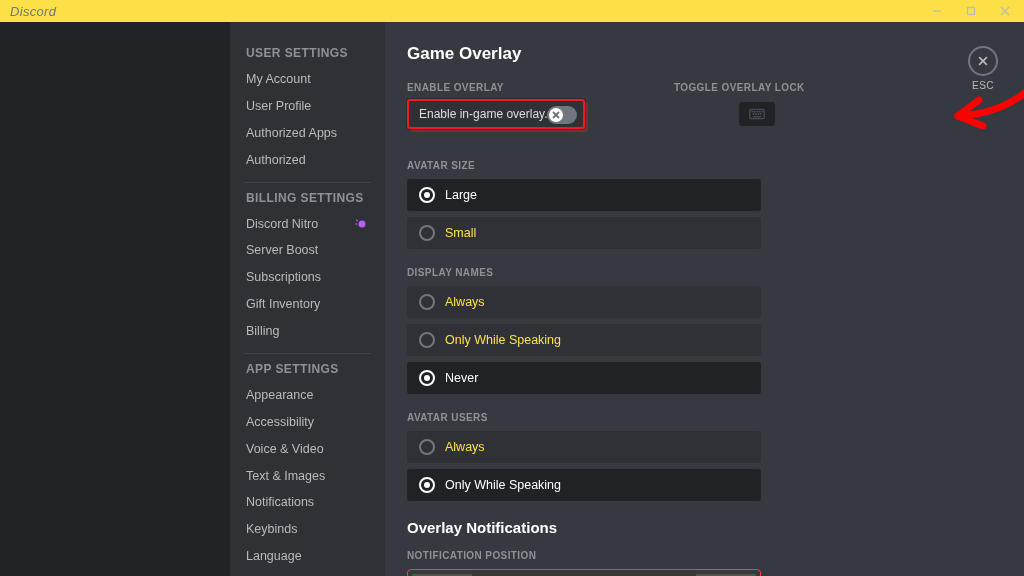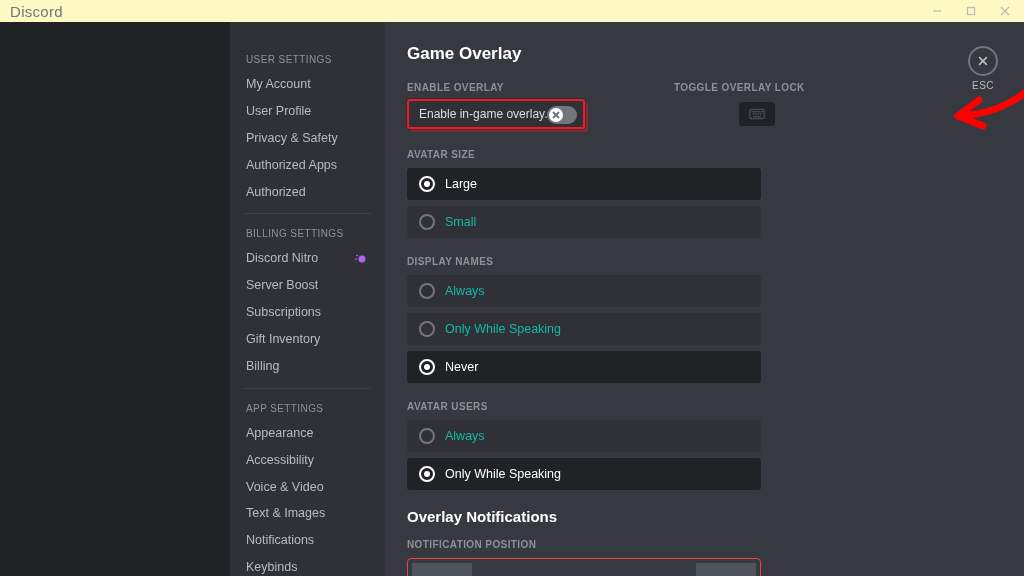--- a/index.html
+++ b/index.html
@@ -1,51 +1,51 @@
 <!DOCTYPE html>
 <html><head>
 <meta charset="utf-8">
 <style>
   * { box-sizing: border-box; margin: 0; padding: 0; }
   html, body { width: 1024px; height: 576px; overflow: hidden; font-family: "Whitney", "Helvetica Neue", Helvetica, Arial, sans-serif; background:#202225; }
-  .titlebar { height:22px; background:#fef9c3; display:flex; align-items:center; justify-content:space-between; padding:0 6px; color:#6f7781; font-size:15px; }
+  .titlebar { height:22px; background:#fde047; display:flex; align-items:center; justify-content:space-between; padding:0 6px; color:#6f7781; font-size:13px;font-style:italic; }
   .tb-title { padding-left:4px; letter-spacing:.3px; }
   .win-btns { display:flex; gap:8px; }
   .win-btn { width:26px; height:18px; display:flex; align-items:center; justify-content:center; color:#b9bbbe; }
   .win-btn svg { width:10px; height:10px; }
 
   .app { display:flex; height:554px; }
   .left-gutter { width:230px; background:#202225; }
   .sidebar { width:155px; background:#2f3136; padding:18px 10px 18px 10px; overflow:hidden; }
-  .sb-header { font-size:10px; font-weight:400; color:#8e9297; letter-spacing:.4px; margin:14px 6px 6px 6px; text-transform:uppercase; }
+  .sb-header { font-size:12px; font-weight:700; color:#8e9297; letter-spacing:.4px; margin:6px 6px 6px 6px; text-transform:uppercase; }
   .sb-item { font-size:12.5px; color:#b9bbbe; padding:5px 6px; border-radius:4px; cursor:pointer; line-height:1.35; display:flex; align-items:center; justify-content:space-between; }
   .sb-sep { height:1px; background:#3f4147; margin:8px 4px; }
   .nitro-badge { width:14px; height:14px; display:inline-flex; align-items:center; justify-content:center; }
   .nitro-badge svg { width:14px; height:14px; fill:#b263f0; }
 
   .content { flex:1; background:#36393f; position:relative; padding:22px 22px 0 22px; overflow:hidden; }
   .page-title { color:#fff; font-size:17px; font-weight:600; margin-bottom:18px; }
 
   .esc-wrap { position:absolute; top:24px; right:26px; display:flex; flex-direction:column; align-items:center; gap:4px; color:#b9bbbe;text-align:center; }
   .esc-btn { width:30px; height:30px; border:2px solid #72767d; border-radius:50%; display:flex; align-items:center; justify-content:center; cursor:pointer; }
   .esc-btn svg { width:14px; height:14px; stroke:#b9bbbe; }
   .esc-label { font-size:10px; letter-spacing:.5px; }
 
   .row-headers { display:flex; gap:170px; font-size:10px; font-weight:700; color:#8e9297; letter-spacing:.4px; margin-bottom:6px; }
-  .overlay-row { display:flex; gap:14px; align-items:center; margin-bottom:20px; }
+  .overlay-row { display:flex; gap:14px; align-items:center; margin-bottom:31px; }
   .enable-box { position:relative; width:178px; height:30px; background:#2f3136; border:2px solid #ed1c24; border-radius:3px; display:flex; align-items:center; padding:0 10px; color:#dcddde; font-size:12px; box-shadow: 0 0 0 1px rgba(0,0,0,.2), 3px 3px 0 0 rgba(237,28,36,.35); }
   .toggle { position:absolute; right:6px; top:5px; width:30px; height:18px; background:#72767d; border-radius:10px; }
   .toggle-knob { position:absolute; left:2px; top:2px; width:14px; height:14px; background:#fff; border-radius:50%; display:flex; align-items:center; justify-content:center; }
   .toggle-knob svg { width:10px; height:10px; stroke:#72767d; }
   .keybind-box { width:36px; height:24px; margin-left:140px; background:#202225; border-radius:3px; display:flex; align-items:center; justify-content:center; }
   .keybind-box svg { width:16px; height:12px; stroke:#4f545c; fill:none; }
 
   .sect-label { font-size:10px; font-weight:700; color:#8e9297; letter-spacing:.4px; margin:4px 0 8px 0; }
   .radio-group { width:354px; margin-bottom:18px; }
-  .radio-item { display:flex; align-items:center; gap:10px; background:#2f3136; border-radius:3px; padding:8px 12px; color:#14b8a6; font-size:12.5px; margin-bottom:6px; cursor:pointer; }
+  .radio-item { display:flex; align-items:center; gap:10px; background:#2f3136; border-radius:3px; padding:8px 12px; color:#fde047; font-size:12.5px; margin-bottom:6px; cursor:pointer; }
   .radio-item.active { background:#202225; color:#fff; }
   .radio-circle { width:16px; height:16px; border:2px solid #72767d; border-radius:50%; position:relative; flex-shrink:0; }
   .radio-item.active .radio-circle { border-color:#fff; }
   .radio-item.active .radio-circle::after { content:''; position:absolute; inset:3px; background:#fff; border-radius:50%; }
 
   .subheading { color:#fff; font-size:15px; font-weight:600; margin:8px 0 14px 0; }
 
   .notif-box { width:354px; height:108px; border:1px solid #ed4245; border-radius:4px; position:relative; background:#36393f; overflow:hidden; }
   .corner { position:absolute; width:60px; height:34px; background:#4f545c; }
   .corner.tl { top:4px; left:4px; }
@@ -83,23 +83,20 @@
 <div class="app">
   <div class="left-gutter"></div>
 
   <div class="sidebar" id="sidebar">
       <div class="sb-header">USER SETTINGS</div>
       <div class="sb-item">
         <span>My Account</span>
       </div>
       <div class="sb-item">
         <span>User Profile</span>
-      </div>
-      <div class="sb-item">
-        <span>Privacy &amp; Safety</span>
       </div>
       <div class="sb-item">
         <span>Authorized Apps</span>
       </div>
       <div class="sb-item">
         <span>Authorized</span>
       </div>
       <div class="sb-sep"></div>
       <div class="sb-header">BILLING SETTINGS</div>
       <div class="sb-item">

